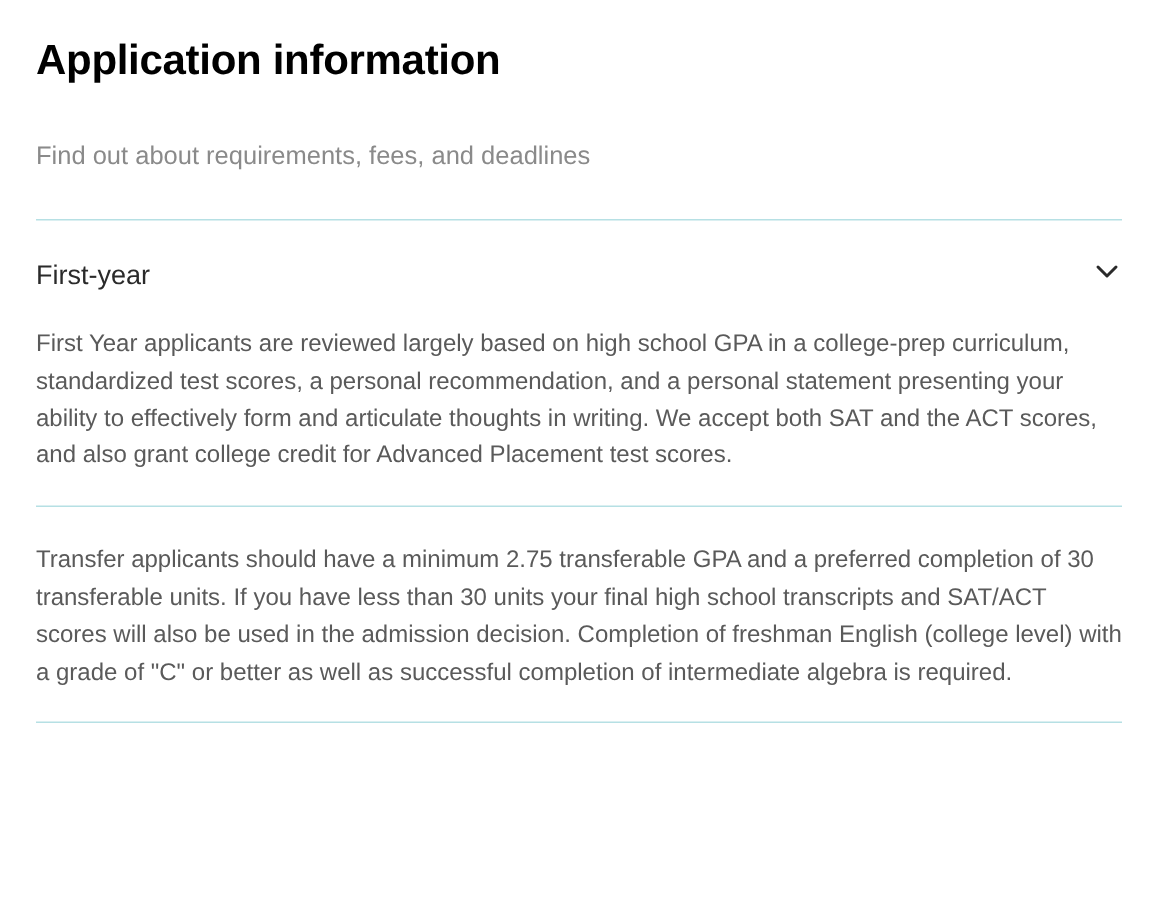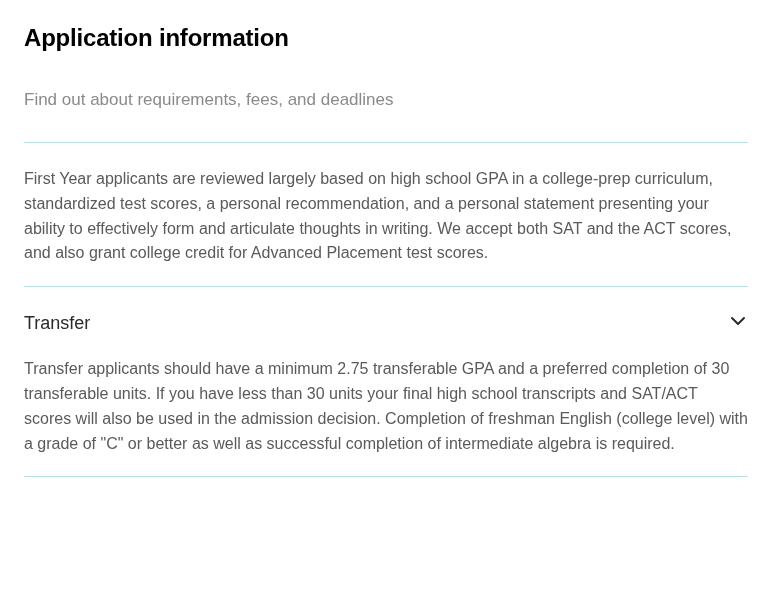--- a/index.html
+++ b/index.html
@@ -4,21 +4,21 @@
 <style>
   * { box-sizing: border-box; margin: 0; padding: 0; }
   body {
     font-family: -apple-system, BlinkMacSystemFont, "Segoe UI", Helvetica, Arial, sans-serif;
     background: #fff;
     width: 772px;
     padding: 24px;
     color: #1a1a1a;
   }
   .title {
-    font-size: 24px;
+    font-size: 28px;
     font-weight: 700;
     color: #000;
     margin-bottom: 38px;
     letter-spacing: -0.2px;
   }
   .subtitle {
     font-size: 17px;
     color: #8a8a8a;
     font-weight: 400;
     margin-bottom: 32px;
@@ -57,30 +57,30 @@
 </head>
 <body>
 
 <h1 class="title">Application information</h1>
 
 <p class="subtitle">Find out about requirements, fees, and deadlines</p>
 
 <hr class="divider">
 
 <div class="section">
+  <div class="section-header">
+    <span class="section-title">First-year</span>
+    <span class="chevron">
+      <svg width="20" height="20" viewBox="0 0 20 20" fill="none">
+          <path d="M4 7l6 6 6-6" stroke="#2a2a2a" stroke-width="2" stroke-linecap="round" stroke-linejoin="round"></path>
+        </svg>
+    </span>
+  </div>
   <p class="section-body">First Year applicants are reviewed largely based on high school GPA in a college-prep curriculum, standardized test scores, a personal recommendation, and a personal statement presenting your ability to effectively form and articulate thoughts in writing. We accept both SAT and the ACT scores, and also grant college credit for Advanced Placement test scores.</p>
 </div>
 
 <hr class="divider">
 
 <div class="section">
-  <div class="section-header">
-    <span class="section-title">Transfer</span>
-    <span class="chevron">
-      <svg width="20" height="20" viewBox="0 0 20 20" fill="none">
-          <path d="M4 7l6 6 6-6" stroke="#2a2a2a" stroke-width="2" stroke-linecap="round" stroke-linejoin="round"></path>
-        </svg>
-    </span>
-  </div>
   <p class="section-body">Transfer applicants should have a minimum 2.75 transferable GPA and a preferred completion of 30 transferable units. If you have less than 30 units your final high school transcripts and SAT/ACT scores will also be used in the admission decision. Completion of freshman English (college level) with a grade of "C" or better as well as successful completion of intermediate algebra is required.</p>
 </div>
 
 <hr class="divider">
 
 </body></html>

